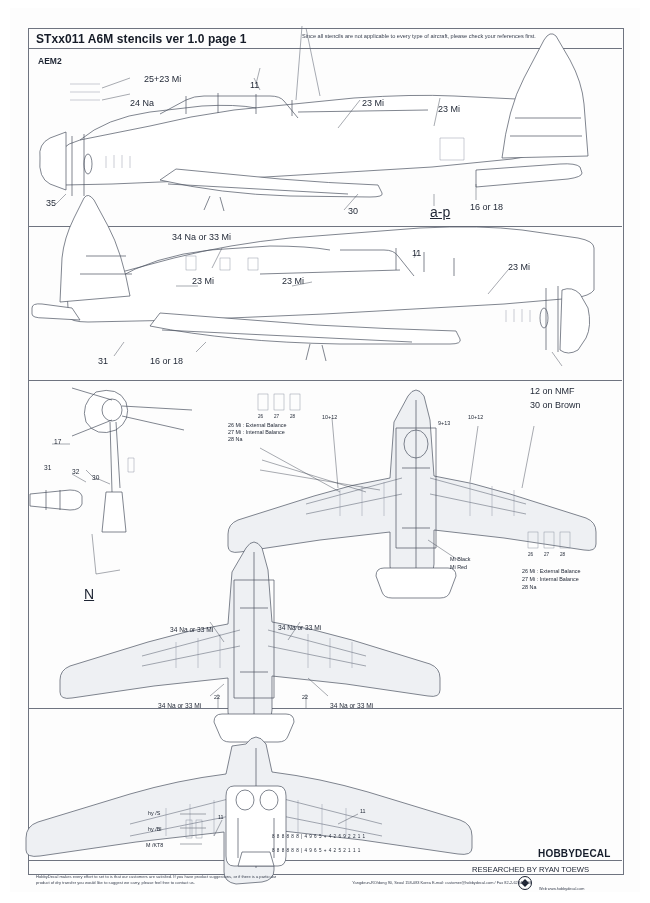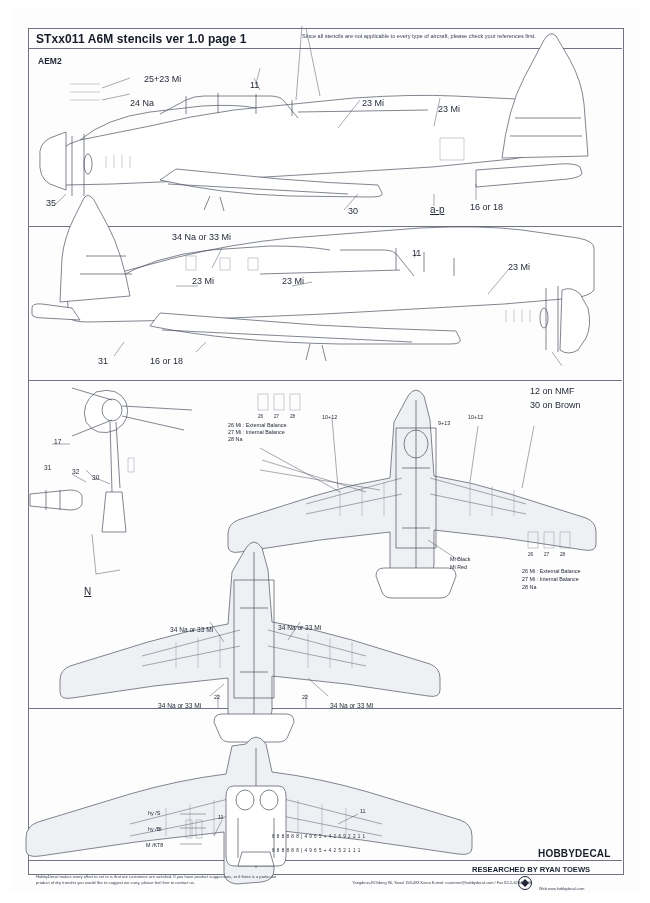--- a/index.html
+++ b/index.html
@@ -12,33 +12,33 @@
   }
   .frame{
     position:absolute;left:18px;top:20px;width:594px;height:845px;border:1px solid #6f7480;
   }
   .hr{position:absolute;left:18px;width:594px;height:1px;background:#6f7480;}
   .txt{position:absolute;white-space:nowrap;color:#1e2533;font-size:8px;line-height:1.15;}
   .hdr-title{position:absolute;left:26px;top:24px;font-size:12px;font-weight:bold;color:#151b27;letter-spacing:.1px;}
   .hdr-note{position:absolute;left:292px;top:25px;font-size:5.6px;color:#3a4150;}
   .aem2{position:absolute;left:28px;top:48px;font-size:8.5px;font-weight:bold;color:#1e2533;}
   .big{font-size:9px;}
-  .med{font-size:10px;text-decoration:underline;}
+  .med{font-size:14px;text-decoration:underline;}
   .sm{font-size:6.6px;}
   .xs{font-size:5.4px;}
   .xxs{font-size:4.6px;}
   svg{position:absolute;left:0;top:0;overflow:visible;}
   .ln{stroke:#4a5160;stroke-width:.7;fill:none;}
   .ln2{stroke:#5d6473;stroke-width:.55;fill:none;}
   .thin{stroke:#7b8292;stroke-width:.4;fill:none;}
   .fillb{fill:#eef0f3;stroke:#4a5160;stroke-width:.7;}
   .fillw{fill:#ffffff;stroke:#4a5160;stroke-width:.7;}
   .leader{stroke:#3c4350;stroke-width:.45;fill:none;}
   .footer-left{position:absolute;left:26px;top:866px;font-size:4.1px;color:#3a4150;line-height:1.5;}
-  .footer-res{position:absolute;left:462px;top:857px;font-size:7.6px;font-weight:bold;color:#1a2130;}
+  .footer-res{position:absolute;left:462px;top:857px;font-size:7.6px;font-weight:normal;color:#1a2130;}
   .footer-addr{position:absolute;left:342px;top:872px;font-size:3.9px;color:#3a4150;line-height:1.5;text-align:right;width:180px;}
   .brand{position:absolute;left:528px;top:840px;font-size:10px;font-weight:bold;color:#161d2b;letter-spacing:.2px;}
   .brand-sub{position:absolute;left:529px;top:879px;font-size:3.8px;color:#3a4150;}
 </style>
 </head>
 <body>
 
 <div id="page">
   <div id="sheet">
 

